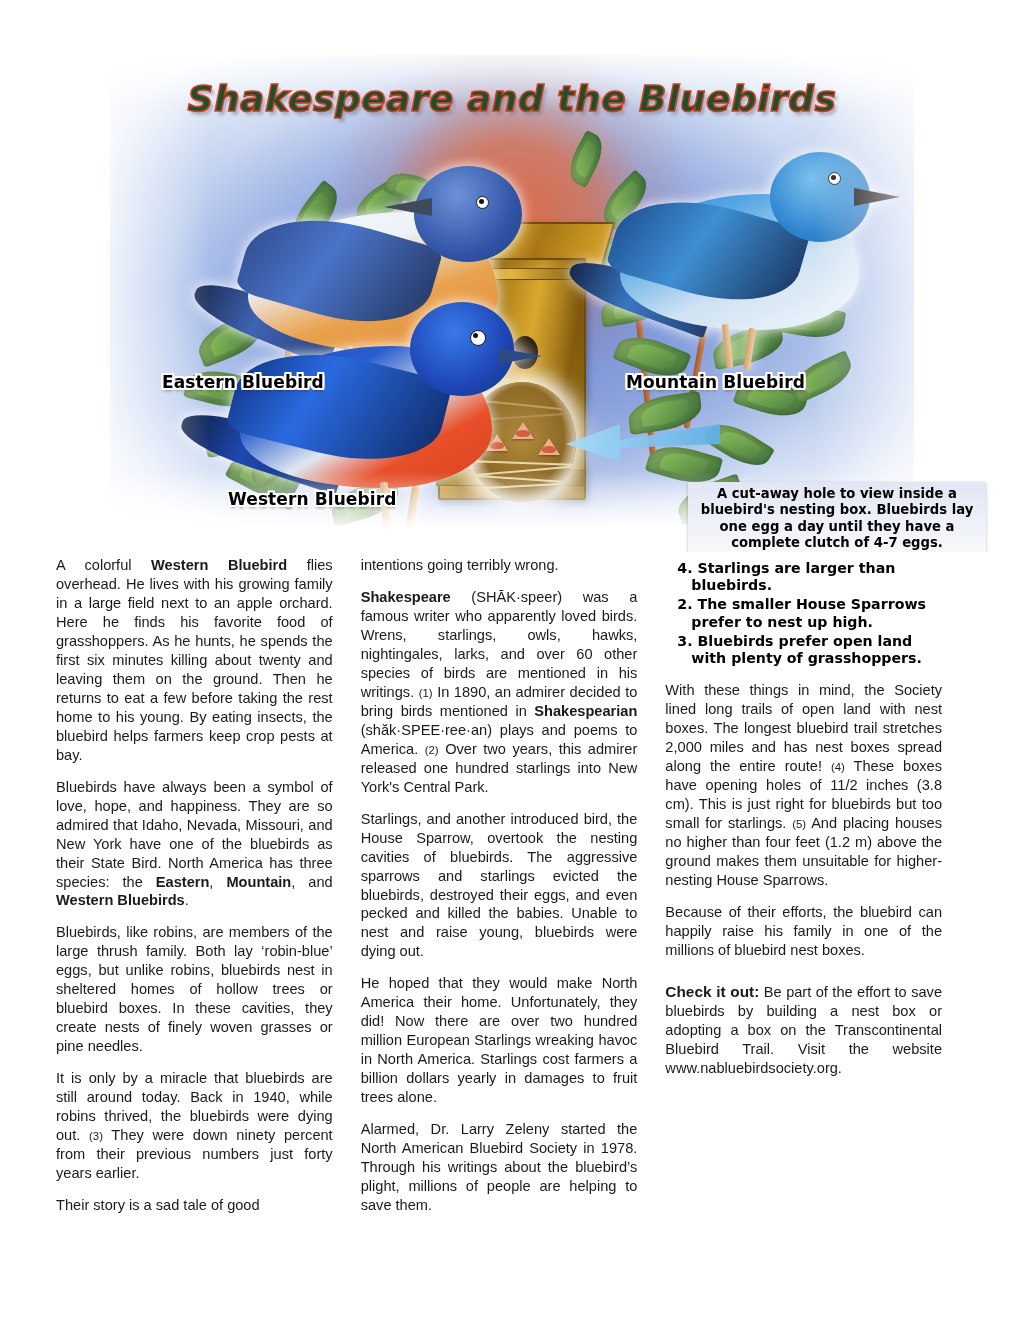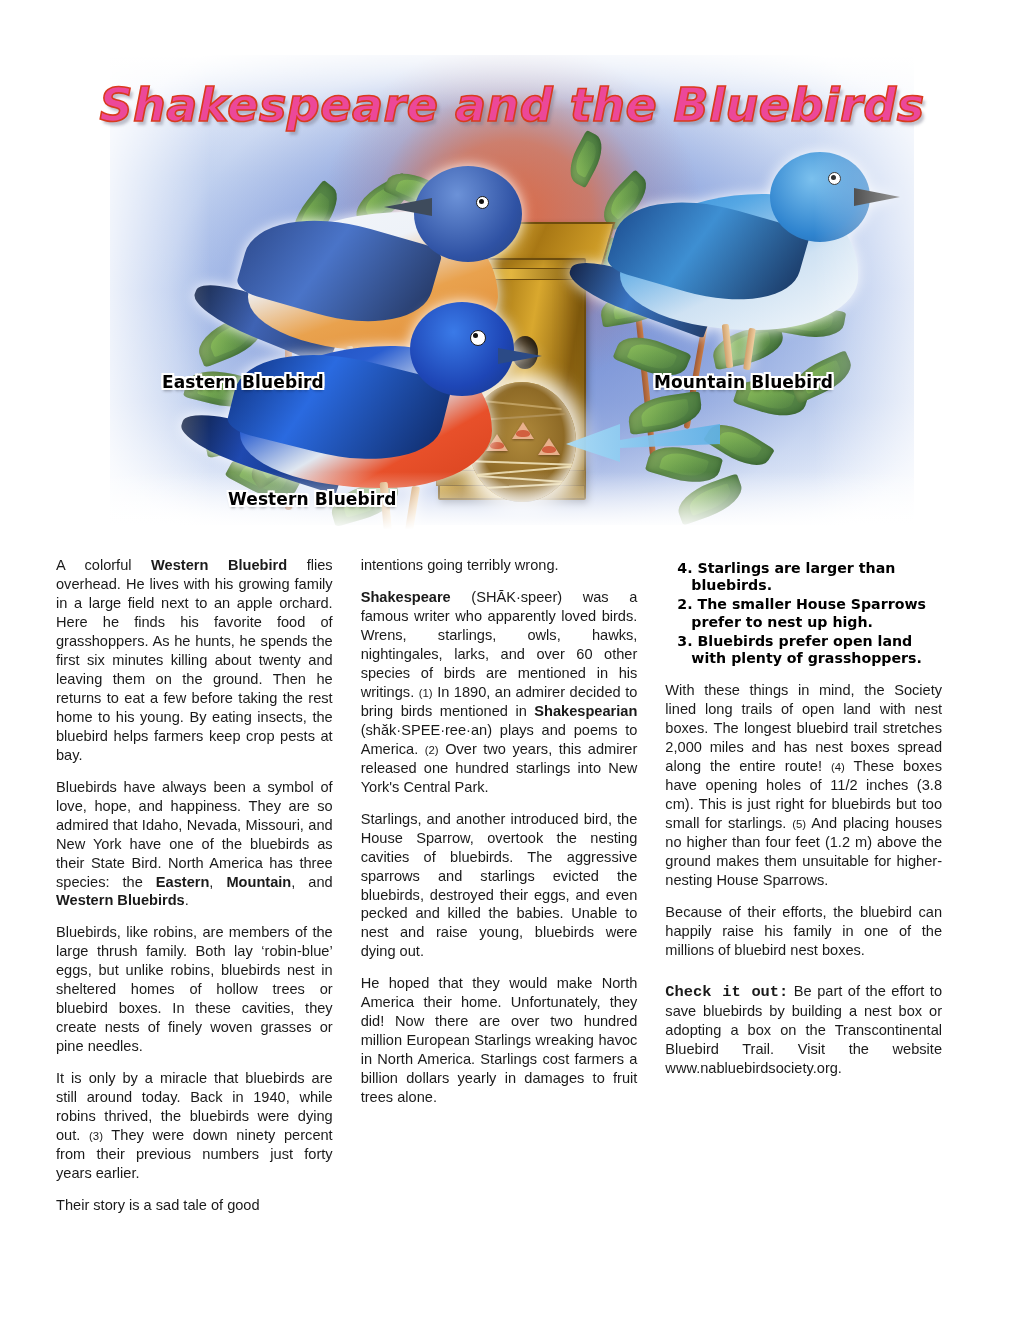--- a/index.html
+++ b/index.html
@@ -21,22 +21,22 @@
   }
   .hero-fadeL{position:absolute;left:80px;top:40px;width:130px;height:500px;background:linear-gradient(90deg,#fff 0%,rgba(255,255,255,0) 100%);}
   .hero-fadeR{position:absolute;right:60px;top:40px;width:150px;height:500px;background:linear-gradient(270deg,#fff 0%,rgba(255,255,255,0) 100%);}
   .hero-fadeT{position:absolute;left:0;top:30px;width:1024px;height:80px;background:linear-gradient(180deg,#fff 0%,rgba(255,255,255,0) 100%);}
   .hero-fadeB{position:absolute;left:0;bottom:0;width:1024px;height:80px;background:linear-gradient(0deg,#fff 28%,rgba(255,255,255,0) 100%);}
 
   
   .title{
     position:absolute;left:0;top:78px;width:1024px;text-align:center;
     font-family:"DejaVu Sans","Liberation Sans",sans-serif;
-    font-size:46px;font-weight:bold;font-style:italic;letter-spacing:.5px;
-    color:#ec4899;
+    font-size:36px;font-weight:bold;font-style:italic;letter-spacing:.5px;
+    color:#14532d;
     -webkit-text-stroke:1.6px #d93a1e;
     text-shadow:3px 4px 3px rgba(120,120,140,.45);
     z-index:40;white-space:nowrap;
   }
 
   
   .leaf{position:absolute;border-radius:60% 8% 60% 8%;
         background:linear-gradient(135deg,#8fae63 0%,#5f8f4a 48%,#3f6e3a 100%);
         box-shadow:inset 0 0 6px rgba(20,50,20,.45);}
   .leaf:after{content:"";position:absolute;left:18%;top:18%;width:64%;height:64%;
@@ -114,21 +114,21 @@
   .col b{font-weight:bold;}
   .ref{font-size:11.4px;}
   .facts{margin:4px 0 14px 0;padding:0;list-style:none;}
   .facts li{
     font-family:"DejaVu Sans","Liberation Sans",sans-serif;
     font-weight:bold;font-size:14.2px;line-height:1.21;
     color:#000;margin:0 0 2px 0;padding-left:26px;text-indent:-14px;
   }
   .checkit{margin-top:22px !important;}
   .checkit .ck{
-    font-family:Liberation Mono, monospace;
+    font-family:Liberation Sans, sans-serif;
     font-weight:bold;font-size:15.4px;
   }
 </style>
 </head>
 <body>
 
 <div class="hero">
   <div class="hero-bg"></div>
 
   <div>
@@ -258,37 +258,39 @@
 
   <div class="hero-fadeL"></div>
   <div class="hero-fadeR"></div>
   <div class="hero-fadeT"></div>
   <div class="hero-fadeB"></div>
 
   <div class="title">Shakespeare and the Bluebirds</div>
 
   <div class="blabel" style="left:162px;top:372px;">Eastern Bluebird</div>
   <div class="blabel" style="left:228px;top:489px;">Western Bluebird</div>
-  <div class="blabel" style="left:644px;top:372px;padding-left:10px;">Mountain Bluebird</div>
-
+  <div class="blabel" style="left:616px;top:372px;padding-left:10px;">Mountain Bluebird</div>
+
+  <div class="caption">A cut-away hole to view inside a bluebird's nesting box. Bluebirds lay one egg a day until they have a complete clutch of 4-7 eggs.</div>
 </div>
 
 <div class="cols">
   <div class="col" id="col1">
       <p><span>A colorful </span><b>Western Bluebird</b><span> flies overhead. He lives with his growing family in a large field next to an apple orchard. Here he finds his favorite food of grasshoppers. As he hunts, he spends the first six minutes killing about twenty and leaving them on the ground. Then he returns to eat a few before taking the rest home to his young. By eating insects, the bluebird helps farmers keep crop pests at bay.</span></p>
       <p><span>Bluebirds have always been a symbol of love, hope, and happiness. They are so admired that Idaho, Nevada, Missouri, and New York have one of the bluebirds as their State Bird. North America has three species: the </span><b>Eastern</b><span>, </span><b>Mountain</b><span>, and </span><b>Western Bluebirds</b><span>.</span></p>
       <p><span>Bluebirds, like robins, are members of the large thrush family. Both lay ‘robin-blue’ eggs, but unlike robins, bluebirds nest in sheltered homes of hollow trees or bluebird boxes. In these cavities, they create nests of finely woven grasses or pine needles.</span></p>
       <p><span>It is only by a miracle that bluebirds are still around today. Back in 1940, while robins thrived, the bluebirds were dying out. </span><span class="ref">(3)</span><span> They were down ninety percent from their previous numbers just forty years earlier.</span></p>
       <p><span>Their story is a sad tale of good</span></p>
     </div>
   <div class="col" id="col2">
       <p><span>intentions going terribly wrong.</span></p>
       <p><b>Shakespeare</b><span> (SHĀK·speer) was a famous writer who apparently loved birds. Wrens, starlings, owls, hawks, nightingales, larks, and over 60 other species of birds are mentioned in his writings. </span><span class="ref">(1)</span><span> In 1890, an admirer decided to bring birds mentioned in </span><b>Shakespearian</b><span> (shăk·SPEE·ree·an) plays and poems to America. </span><span class="ref">(2)</span><span> Over two years, this admirer released one hundred starlings into New York's Central Park.</span></p>
       <p><span>Starlings, and another introduced bird, the House Sparrow, overtook the nesting cavities of bluebirds. The aggressive sparrows and starlings evicted the bluebirds, destroyed their eggs, and even pecked and killed the babies. Unable to nest and raise young, bluebirds were dying out.</span></p>
       <p><span>He hoped that they would make North America their home. Unfortunately, they did! Now there are over two hundred million European Starlings wreaking havoc in North America. Starlings cost farmers a billion dollars yearly in damages to fruit trees alone.</span></p>
+      <p><span>Alarmed, Dr. Larry Zeleny started the North American Bluebird Society in 1978. Through his writings about the bluebird’s plight, millions of people are helping to save them.</span></p>
     </div>
   <div class="col" id="col3">
       <ul class="facts">
         <li>4. Starlings are larger than bluebirds.</li>
         <li>2. The smaller House Sparrows prefer to nest up high.</li>
         <li>3. Bluebirds prefer open land with plenty of grasshoppers.</li>
       </ul>
       <p><span>With these things in mind, the Society lined long trails of open land with nest boxes. The longest bluebird trail stretches 2,000 miles and has nest boxes spread along the entire route! </span><span class="ref">(4)</span><span> These boxes have opening holes of 11/2 inches (3.8 cm). This is just right for bluebirds but too small for starlings. </span><span class="ref">(5)</span><span> And placing houses no higher than four feet (1.2 m) above the ground makes them unsuitable for higher-nesting House Sparrows.</span></p>
       <p><span>Because of their efforts, the bluebird can happily raise his family in one of the millions of bluebird nest boxes.</span></p>
       <p class="checkit"><span class="ck">Check it out:</span><span> Be part of the effort to save bluebirds by building a nest box or adopting a box on the Transcontinental Bluebird Trail. Visit the website www.nabluebirdsociety.org.</span></p>

